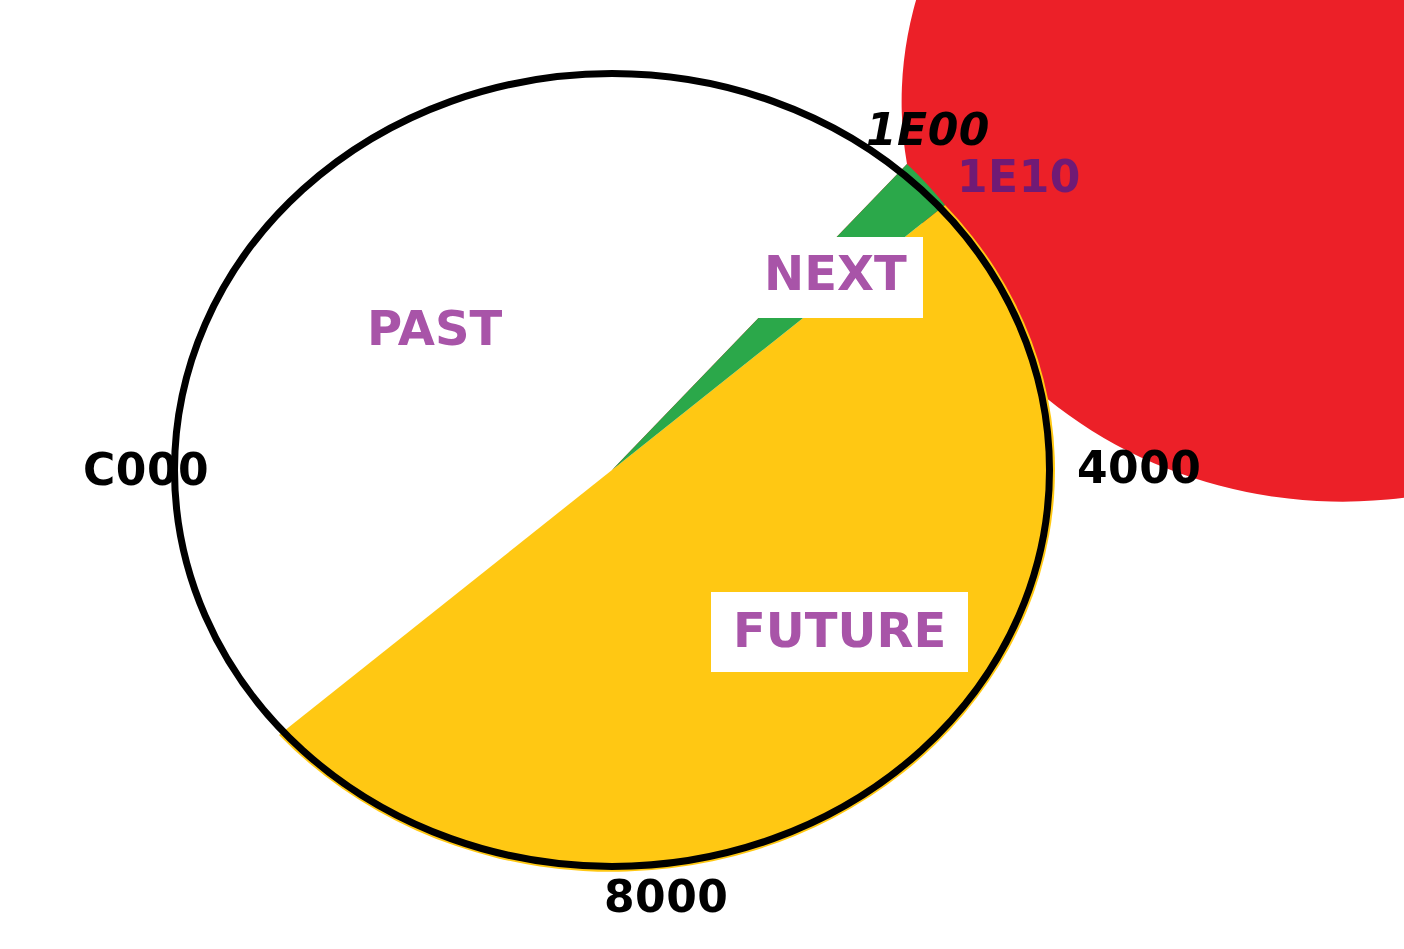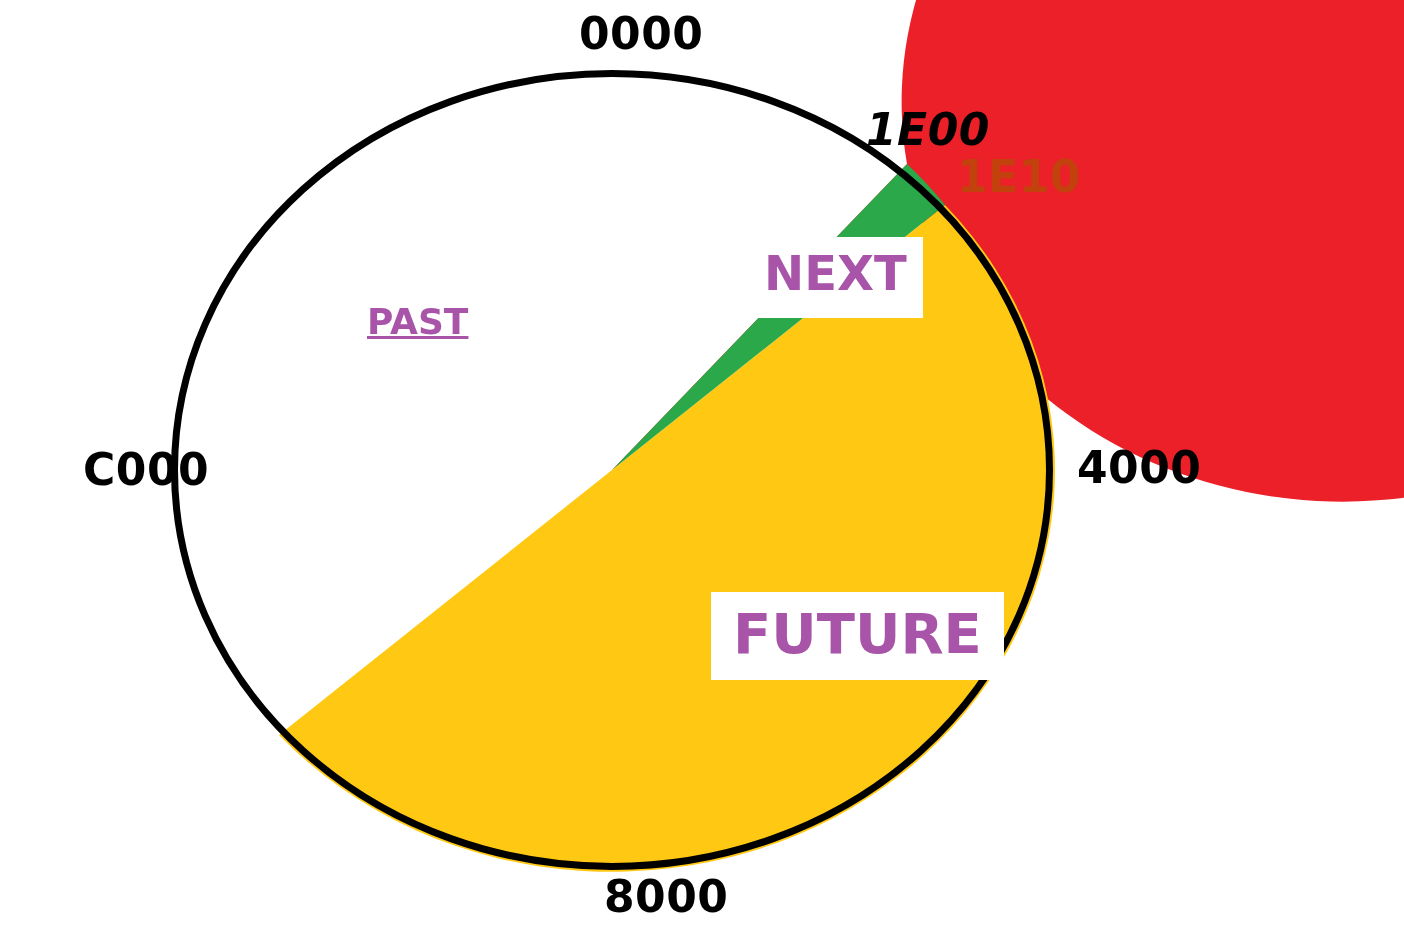--- a/index.html
+++ b/index.html
@@ -60,36 +60,35 @@
     font-weight: bold;
     line-height: 1;
     white-space: nowrap;
     user-select: none;
   }
 
   #region-past {
     left: 345px;
     top: 290px;
     padding: 14px 22px 18px 22px;
-    font-size: 36px;
-    text-decoration: underline;
+    font-size: 48px;
   }
 
   #region-next {
     left: 748px;
     top: 237px;
     padding: 12px 16px 21px 16px;
     font-size: 48px;
   }
 
   #region-future {
     left: 711px;
     top: 592px;
     padding: 14px 22px 18px 22px;
-    font-size: 56px;
+    font-size: 48px;
   }
 </style>
 </head>
 <body style="background: rgb(255, 255, 255);">
 
 <div id="wheel-stage">
 
   <svg id="wheel-svg" width="1404" height="949" viewBox="0 0 1404 949">
 
     <path fill="#EC2028" d="M 612 470
@@ -103,25 +102,24 @@
              Z"></path>
 
     <path fill="#2BA84A" d="M 612 470
              L 907 164
              A 441 400 0 0 1 945 205
              Z"></path>
 
     <ellipse cx="612" cy="470" rx="437.5" ry="396.5" fill="none" stroke="#000000" stroke-width="7"></ellipse>
   </svg>
 
-  <div class="addr-label" id="label-0000" style="color: rgb(0, 0, 0);">0000</div>
 
   <div class="addr-label" id="label-1E00" style="color: rgb(0, 0, 0);">1E00</div>
 
-  <div class="addr-label" id="label-1E10" style="color: #c2410c;">1E10</div>
+  <div class="addr-label" id="label-1E10" style="color: #701a75;">1E10</div>
 
   <div class="addr-label" id="label-4000" style="color: rgb(0, 0, 0); margin-top: 12px;">4000</div>
 
   <div class="addr-label" id="label-8000" style="color: rgb(0, 0, 0);">8000</div>
 
   <div class="addr-label" id="label-C000" style="color: rgb(0, 0, 0);">C000</div>
 
   <div class="region-label" id="region-past" style="color: rgb(168, 84, 168); background: rgb(255, 255, 255);">PAST</div>
 
   <div class="region-label" id="region-next" style="color: rgb(168, 84, 168); background: rgb(255, 255, 255);">NEXT</div>

